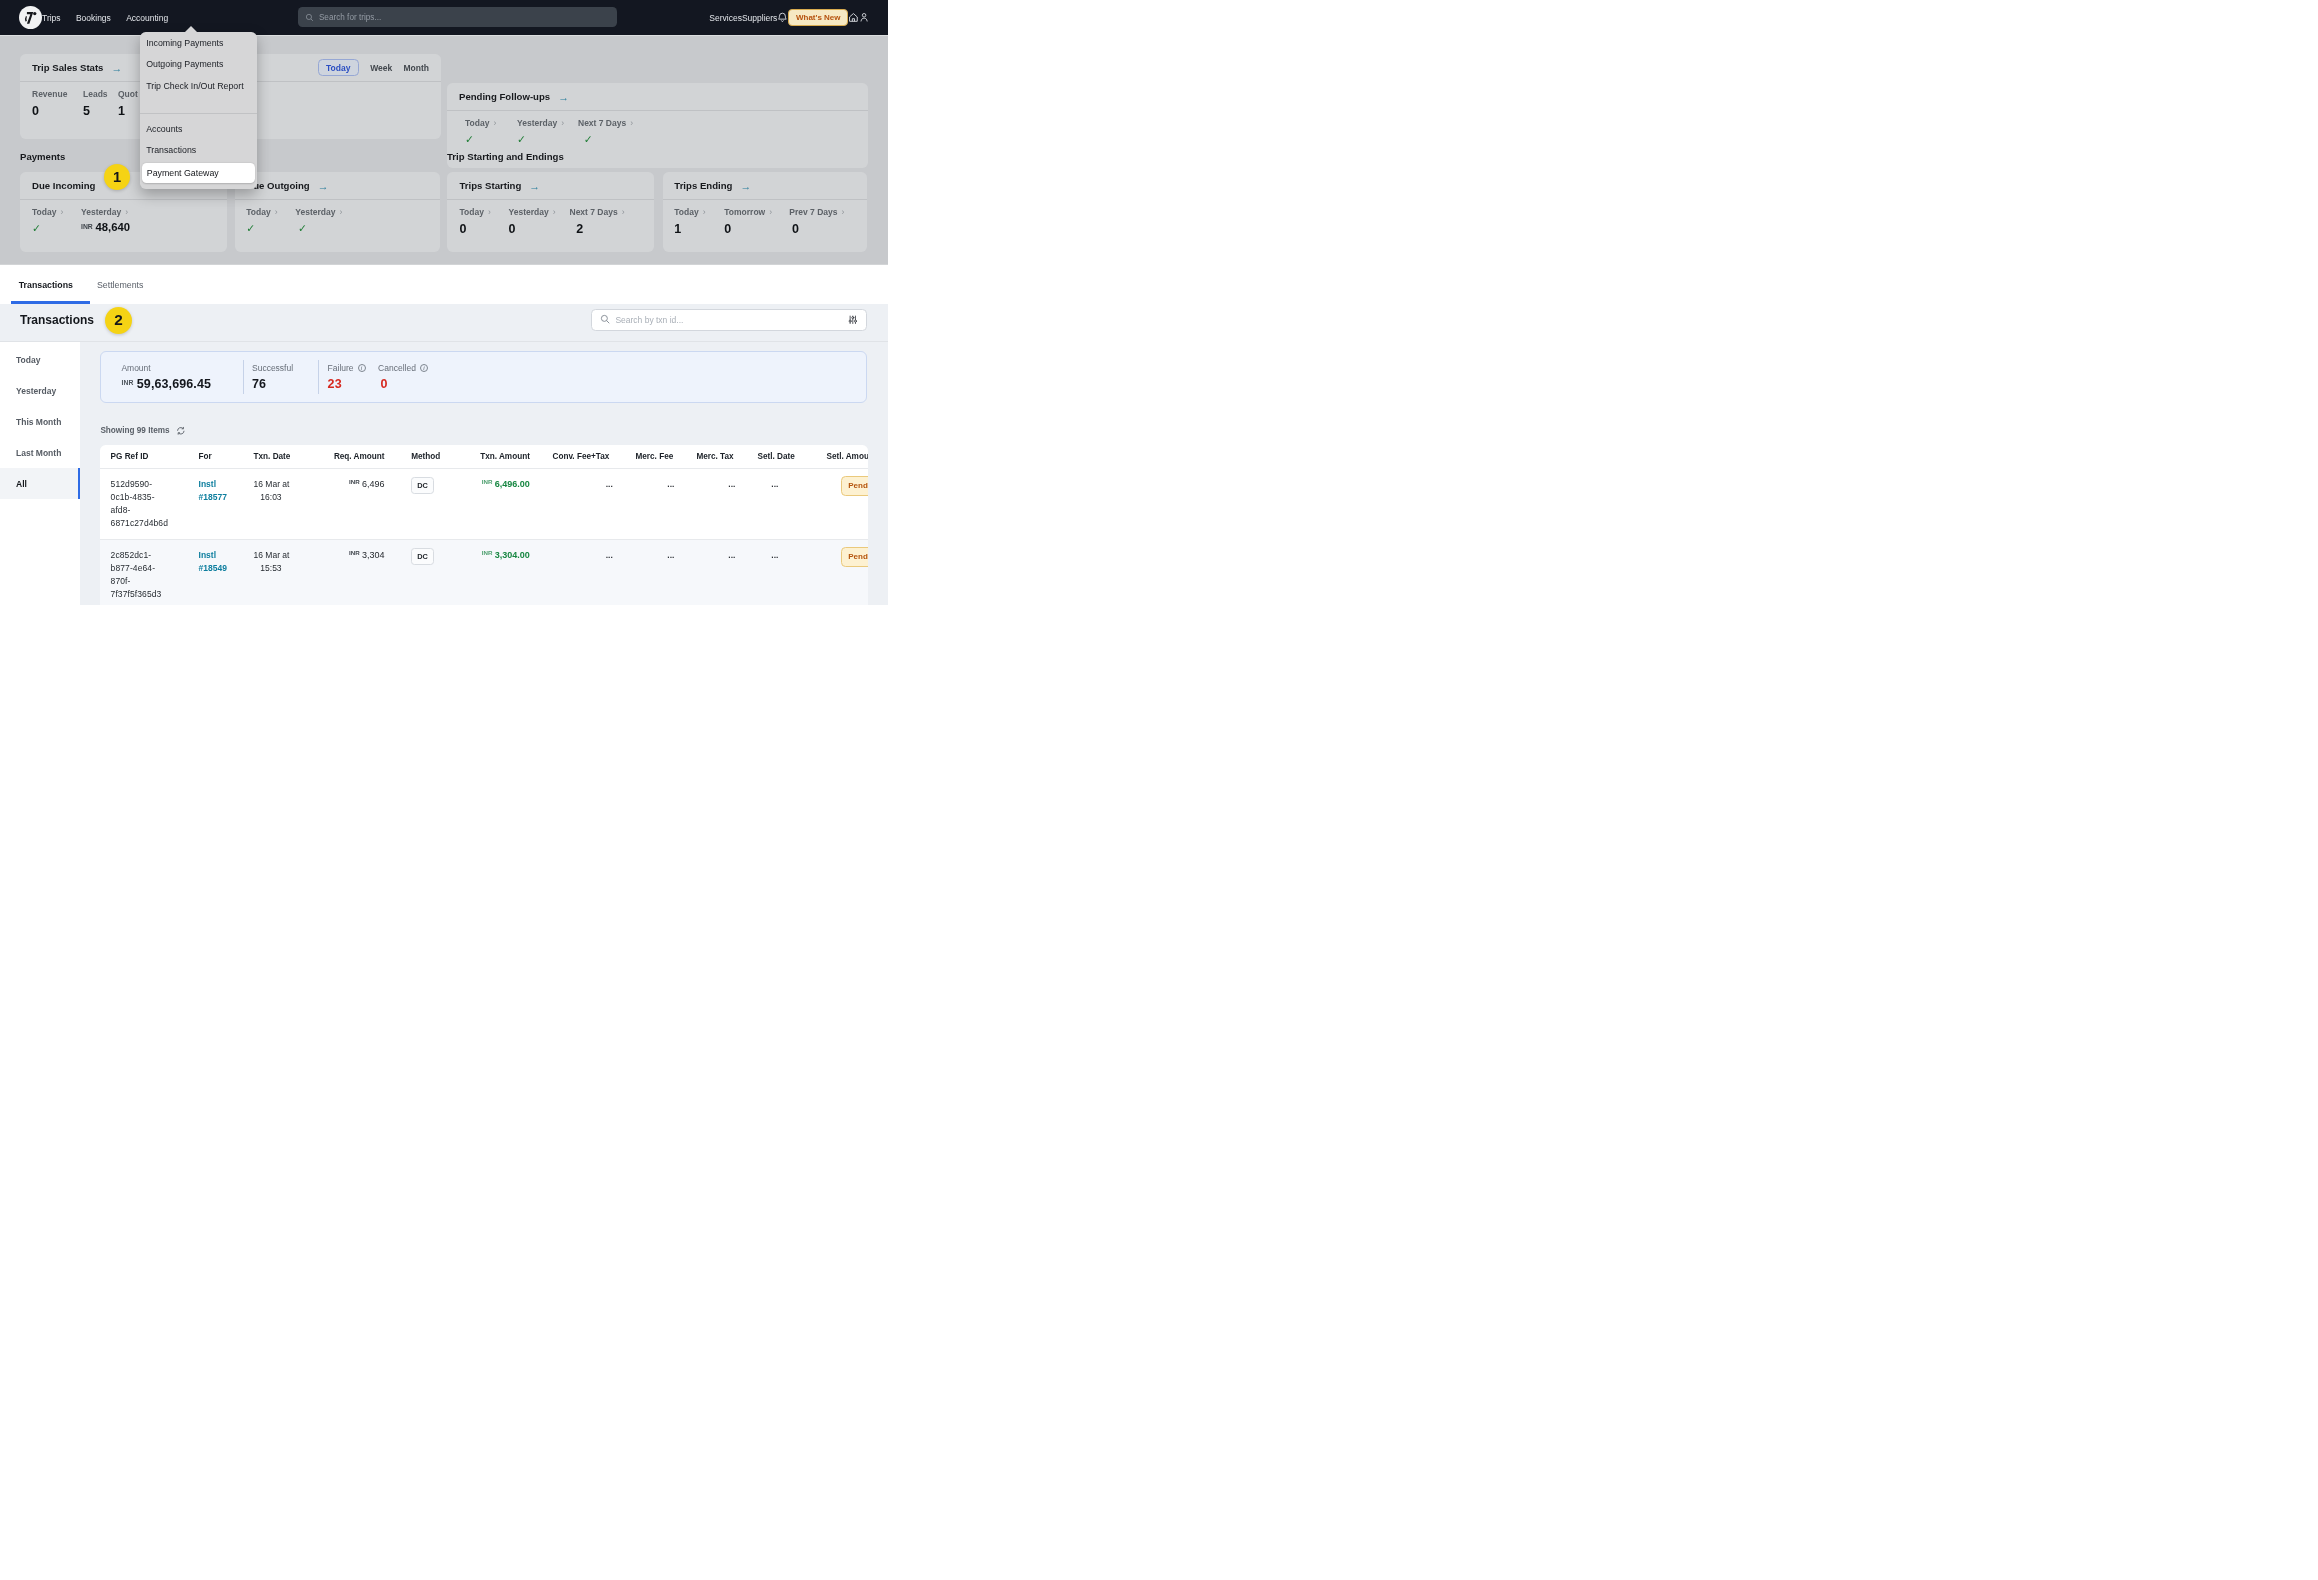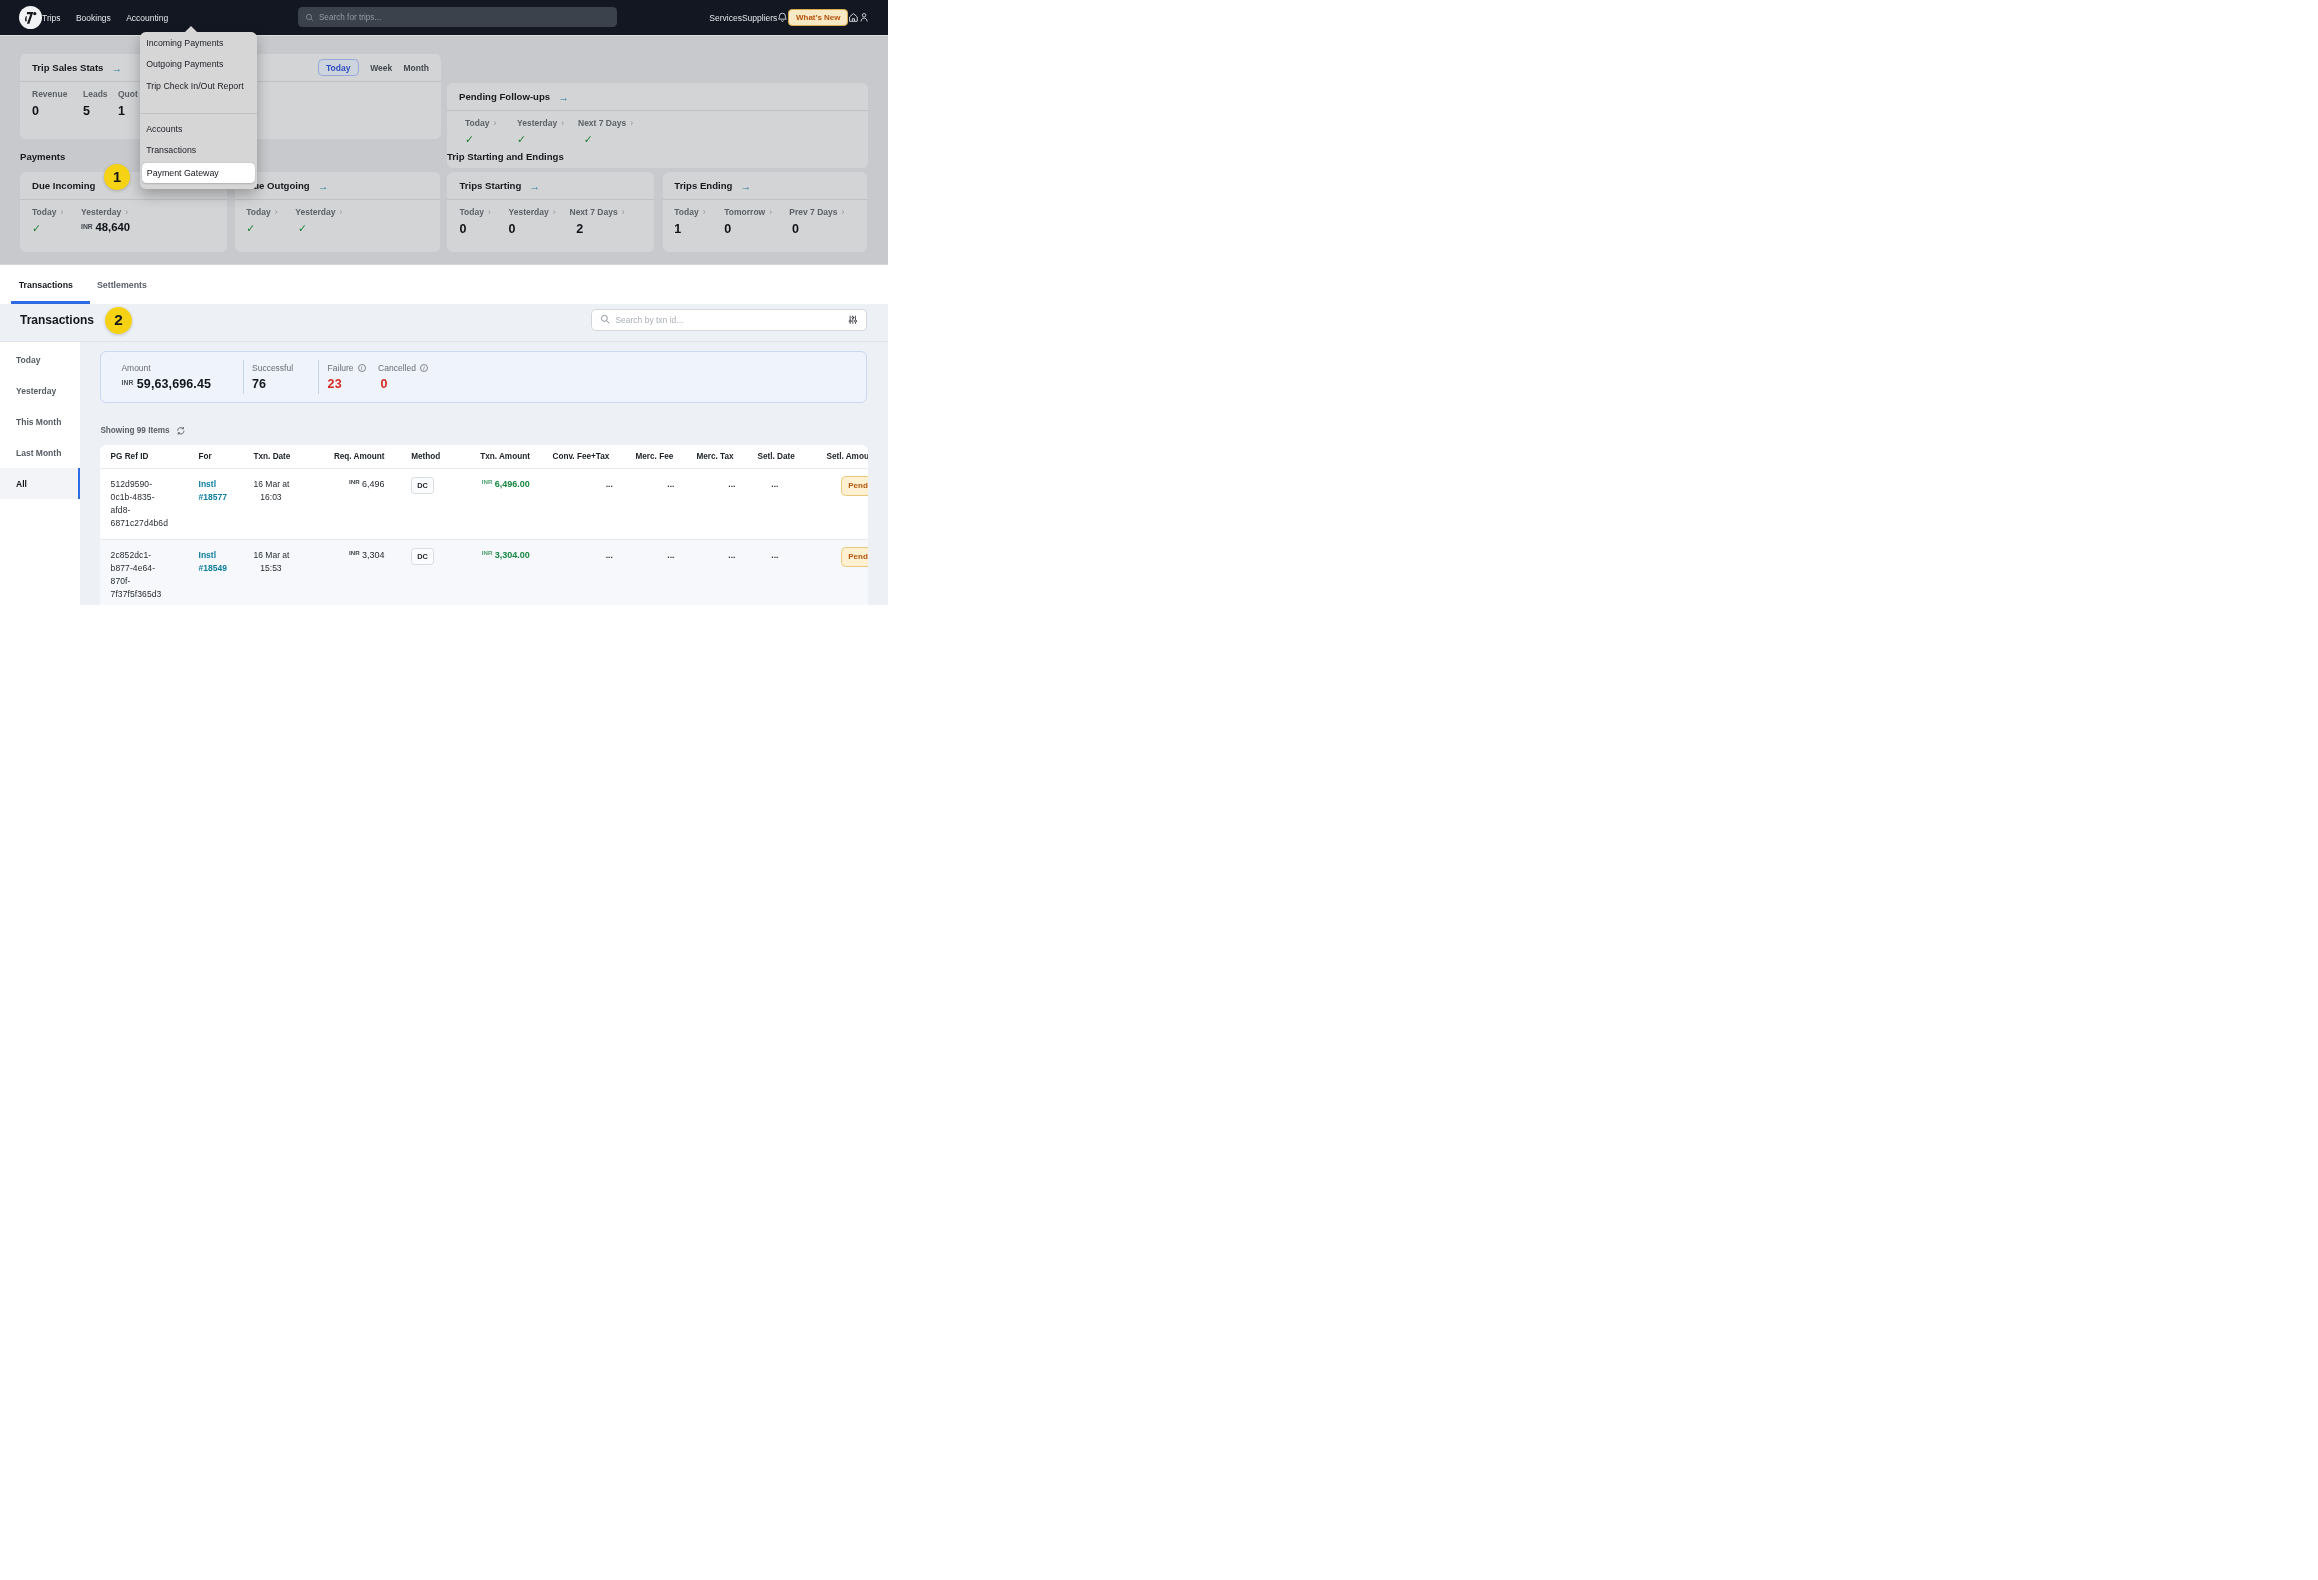--- a/index.html
+++ b/index.html
@@ -44,21 +44,21 @@
   .mitem{height:21.5px;display:flex;align-items:center;padding:0 6.2px;font-size:8.8px;font-weight:500;color:#202329;cursor:pointer;white-space:nowrap;}
   .mitem:first-child{margin-top:0.6px;}
   .msep{height:0.6px;background:#c1c2c4;margin:16.4px 0 4.5px 0;}
   .mhl{margin:2.3px;height:20px;background:#ffffff;border-radius:4.5px;display:flex;align-items:center;padding:0 4.5px;font-size:8.8px;font-weight:500;color:#15171b;box-shadow:0 0.6px 1.7px rgba(0,0,0,.18);cursor:pointer;white-space:nowrap;}
   .stepbadge{position:absolute;width:26px;height:26px;border-radius:50%;background:#f5d314;display:flex;align-items:center;justify-content:center;font-size:14.7px;font-weight:700;color:#15171a;z-index:6;box-shadow:0 1.1px 3.4px rgba(0,0,0,.2);}
 
   
   .tabsbar{position:relative;height:40px;background:#ffffff;border-top:0.6px solid #d2d4d6;display:flex;align-items:center;padding-left:18.7px;gap:24px;}
   .tab{font-size:8.8px;cursor:pointer;}
   .tab.on{font-weight:700;color:#15181d;}
-  .tab.off{font-weight:700;color:#5a6069;}
+  .tab.off{font-weight:400;color:#5a6069;}
   .tabline{position:absolute;left:11.3px;bottom:0;width:79px;height:2.8px;background:#2e6be5;}
 
   
   .lower{height:301px;background:#edf0f4;display:flex;flex-direction:column;}
   .toolbar{position:relative;height:37px;flex-shrink:0;}
   .pagetitle{position:absolute;left:20px;top:9px;font-size:12px;font-weight:700;color:#15181d;}
   .stepbadge2{position:absolute;left:105px;top:2.8px;width:27px;height:27px;border-radius:50%;background:#f5d314;display:flex;align-items:center;justify-content:center;font-size:15.3px;font-weight:700;color:#15171a;box-shadow:0 1.1px 3.4px rgba(0,0,0,.18);}
   .txnsearch{position:absolute;right:21.5px;top:4.5px;width:276px;height:22px;background:#fff;border:0.6px solid #d3d7dd;border-radius:4.5px;display:flex;align-items:center;padding:0 8px;}
   .txnsearch input{flex:1;border:none;outline:none;font-size:8.5px;margin-left:5.7px;color:#2c3036;font-family:inherit;}
   .txnsearch input::placeholder{color:#a9afb7;}

